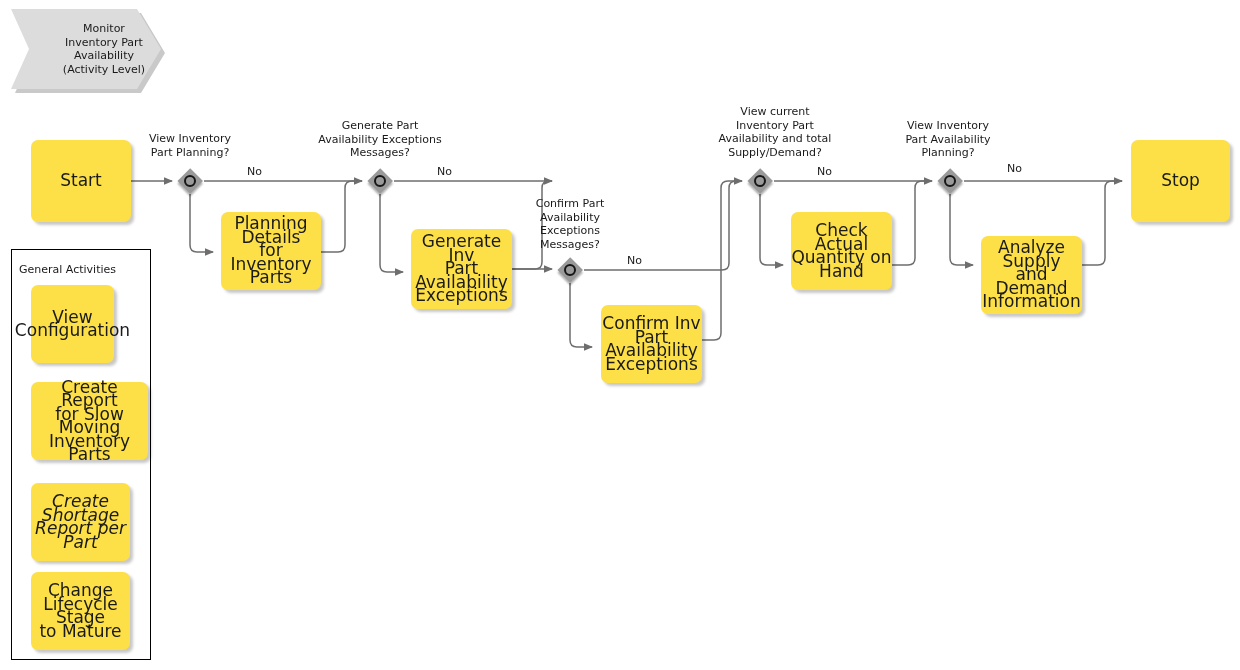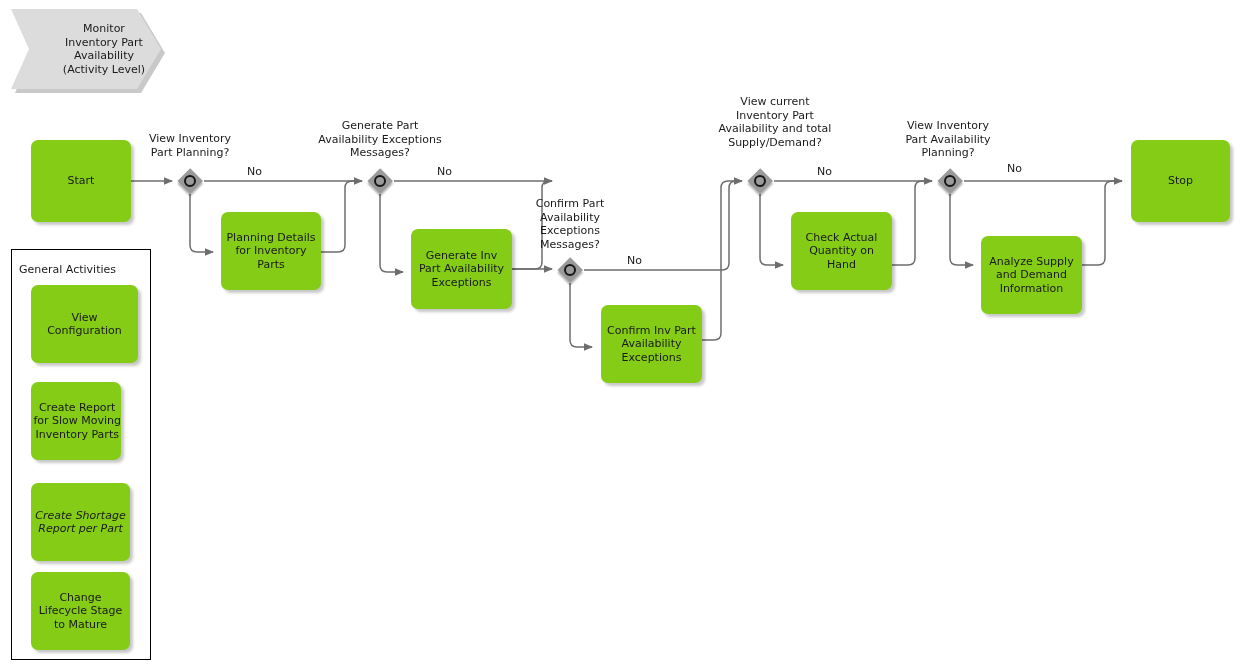--- a/index.html
+++ b/index.html
@@ -44,27 +44,27 @@
   }
   .chevron-shadow {
     position: absolute;
     background: #c9c9c9;
     clip-path: polygon(0% 0%, 84% 0%, 100% 50%, 84% 100%, 0% 100%, 12% 50%);
   }
 
   
   .node {
     position: absolute;
-    background: #84cc16;
+    background: #fde047;
     border-radius: 7px;
     display: flex;
     align-items: center;
     justify-content: center;
     text-align: center;
-    font-size: 11px;
+    font-size: 17px;
     line-height: 13.5px;
     color: #1a1a1a;
     box-sizing: border-box;
     box-shadow: 3px 3px 3px rgba(0,0,0,0.22);
     padding: 2px 0;
   }
 
   
   .gateway {
     position: absolute;
@@ -244,43 +244,43 @@
   <div class="gw-label" style="left:511px; top:197px; width:118px;">Confirm Part
 Availability
 Exceptions
 Messages?</div>
   <div class="edge-label" style="left:592px; top:254px;">No</div>
 
   <div class="gateway" style="left:747px; top:168px;">
     <div class="diamond"></div>
     <div class="ring"></div>
   </div>
-  <div class="gw-label" style="left:690px; top:95px; width:170px;">View current
+  <div class="gw-label" style="left:690px; top:105px; width:170px;">View current
 Inventory Part
 Availability and total
 Supply/Demand?</div>
   <div class="edge-label" style="left:782px; top:165px;">No</div>
 
   <div class="gateway" style="left:937px; top:168px;">
     <div class="diamond"></div>
     <div class="ring"></div>
   </div>
   <div class="gw-label" style="left:880px; top:119px; width:136px;">View Inventory
 Part Availability
 Planning?</div>
   <div class="edge-label" style="left:972px; top:162px;">No</div>
 
   <div class="panel" style="left:11px; top:249px; width:140px; height:411px;"></div>
   <div class="panel-title" style="left:19px; top:263px;">General Activities</div>
 
-  <div class="node" style="left:31px; top:285px; width:107px; height:78px;">
+  <div class="node" style="left:31px; top:285px; width:83px; height:78px;">
     <span style="white-space:pre-line;">View
 Configuration</span>
   </div>
-  <div class="node" style="left:31px; top:382px; width:90px; height:78px;justify-content:flex-end;">
+  <div class="node" style="left:31px; top:382px; width:117px; height:78px;justify-content:flex-end;">
     <span style="white-space:pre-line;">Create Report
 for Slow Moving
 Inventory Parts</span>
   </div>
   <div class="node" style="left:31px; top:483px; width:99px; height:78px;">
     <span style="white-space:pre-line;font-style:italic;">Create Shortage
 Report per Part</span>
   </div>
   <div class="node" style="left:31px; top:572px; width:99px; height:78px;">
     <span style="white-space:pre-line;">Change

